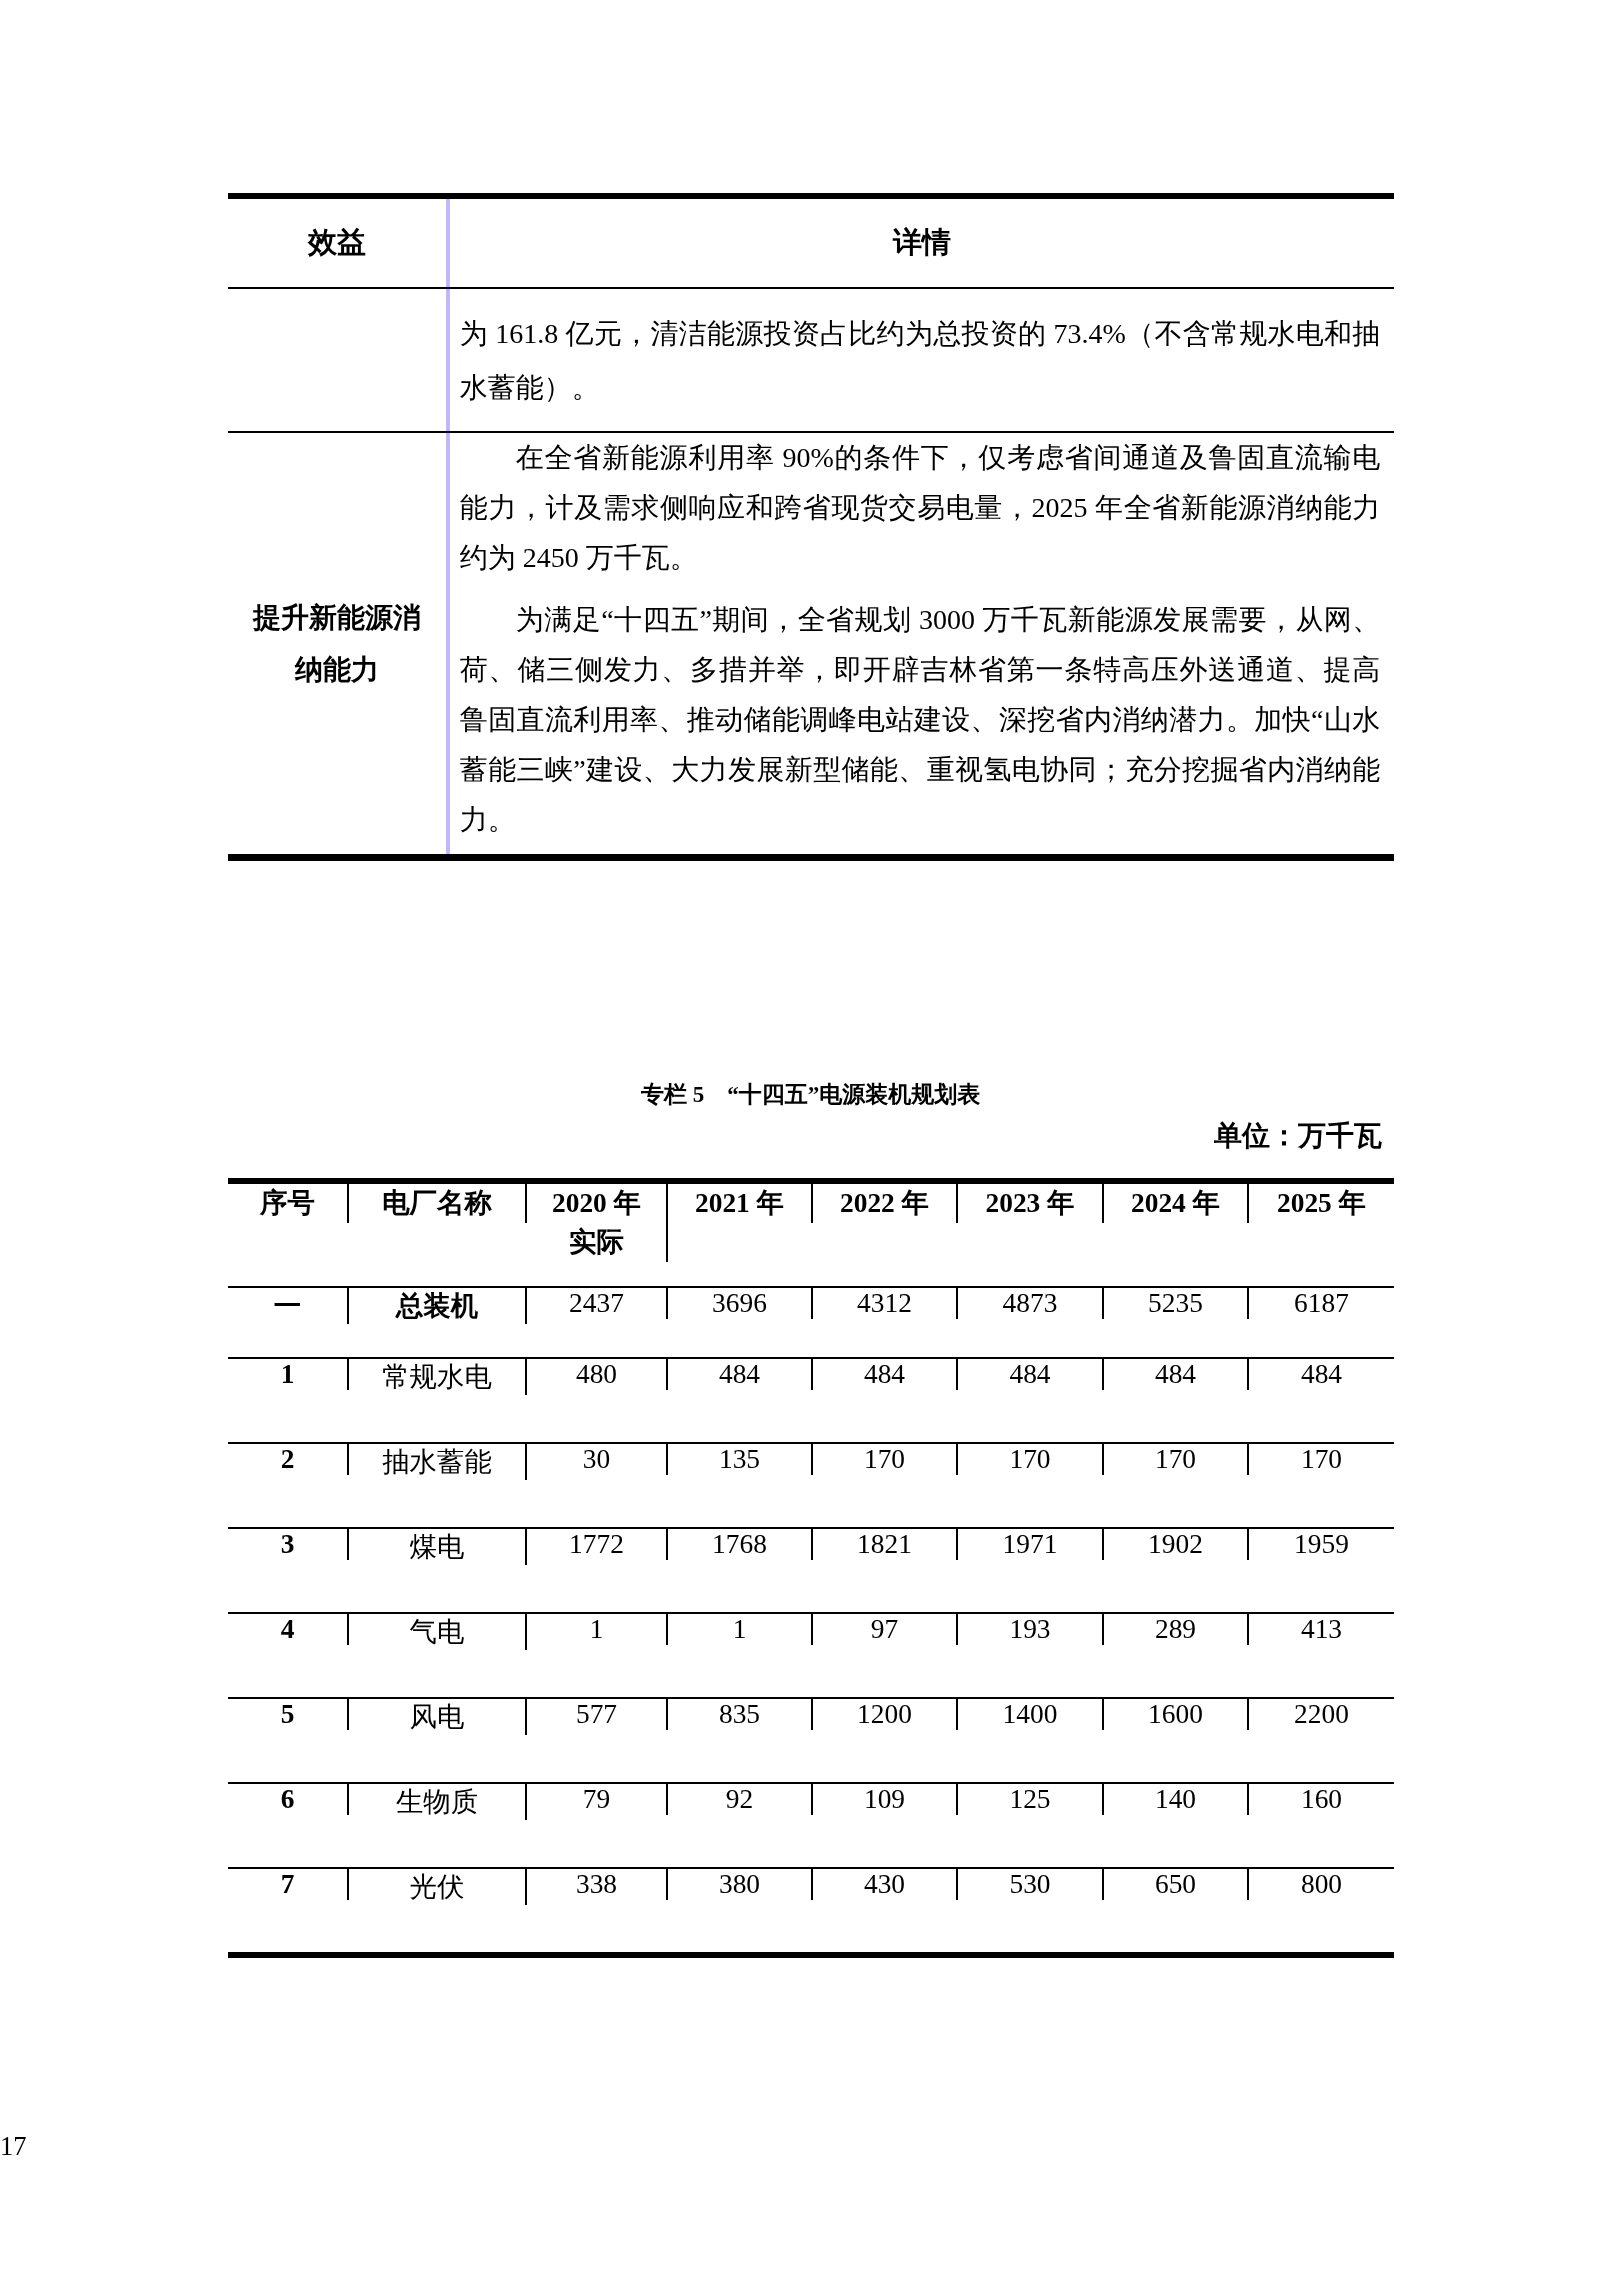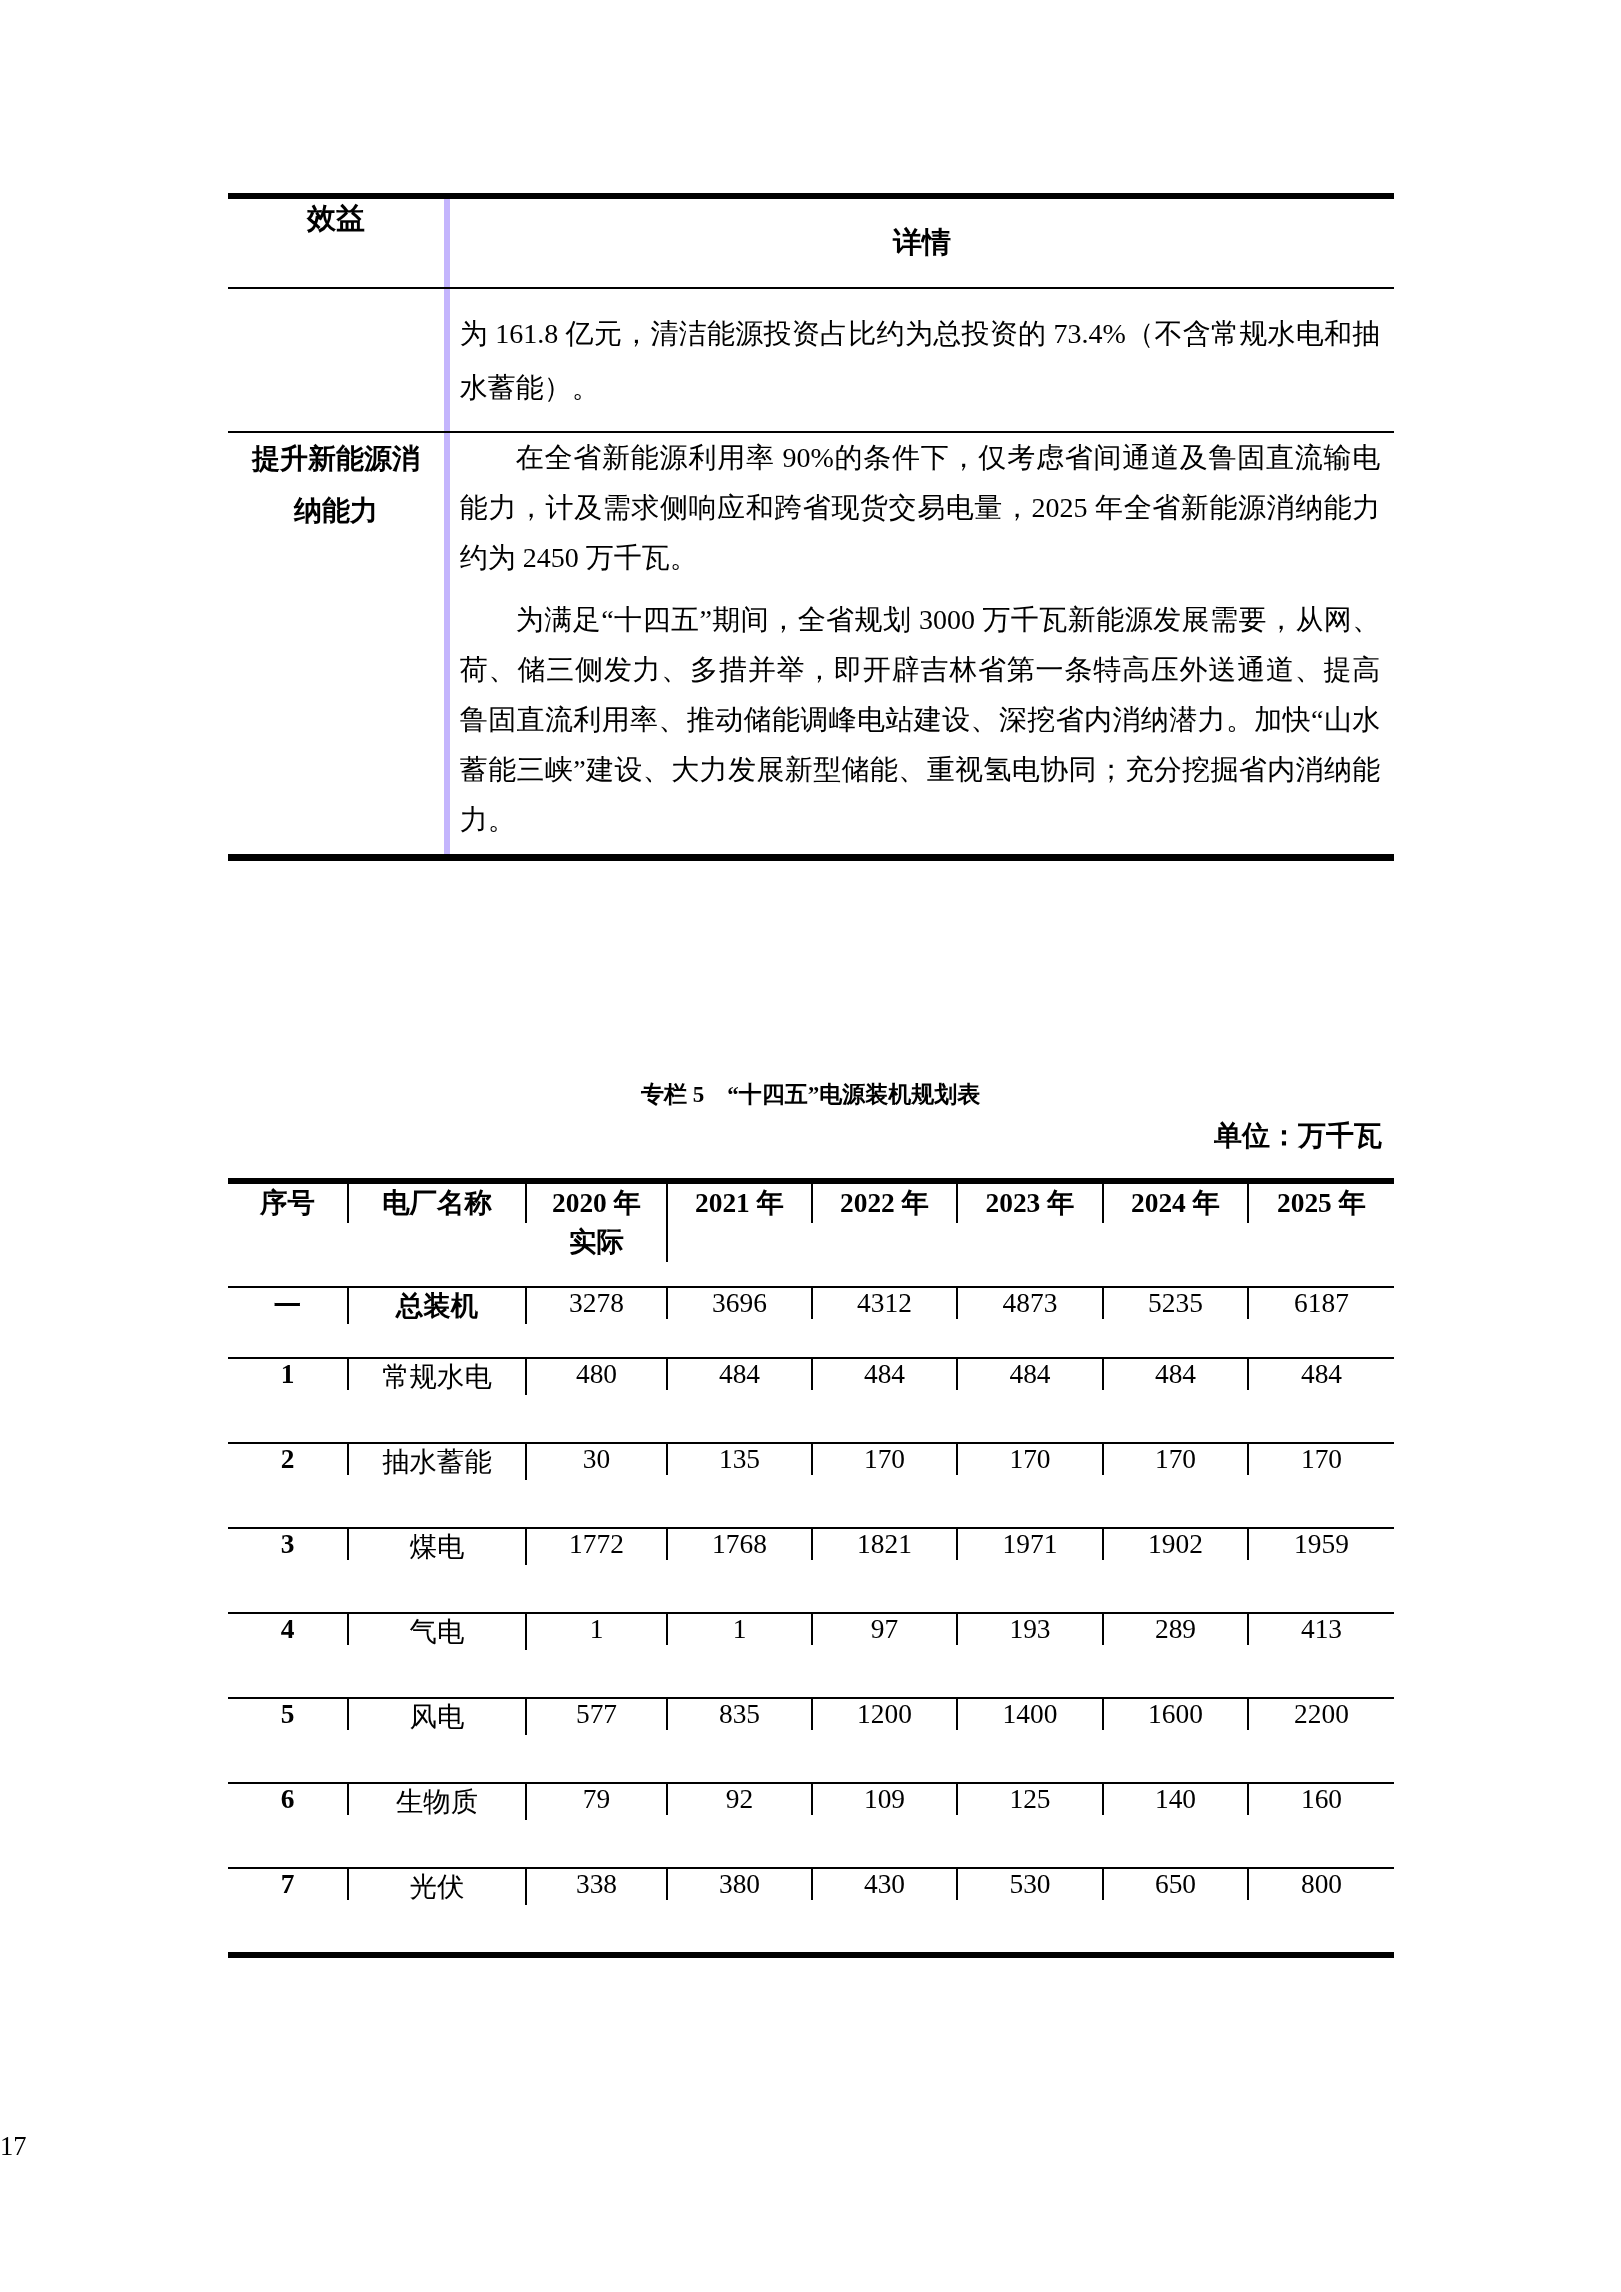--- a/index.html
+++ b/index.html
@@ -11,22 +11,22 @@
   
   .t1 {
     position:absolute; left:228px; top:193px; width:1166px;
     border-top:6.9px solid #000; border-bottom:7.8px solid #000;
     box-sizing:border-box;
   }
   .t1-row { display:flex; align-items:stretch; }
   .t1-row + .t1-row { border-top:2px solid #000; }
   .t1-col1 {
     flex:0 0 222px; width:222px; box-sizing:border-box;
-    border-right:6px solid #c4b5fd;
-    display:flex; justify-content:center;
+    border-right:4px solid #c4b5fd;
+    display:flex; align-items:center; justify-content:center;
     text-align:center;
   }
   .t1-col2 { flex:1; min-width:0; box-sizing:border-box; }
   .t1-header { height:88px; }
   .t1-header .t1-col2 { display:flex; align-items:center; justify-content:center; }
   .t1-header-label { font-weight:bold; font-size:29px; }
   .t1-row1 { height:142px; }
   .t1-row1 .t1-col2 { padding:17.6px 13.7px 0 9.8px; font-size:28px; line-height:54px; text-align:justify; }
   .t1-row2 { height:421px; }
   .t1-row2 .t1-col1 { padding:0 20.6px; }
@@ -119,21 +119,21 @@
       <div class="cell c3">2021 年</div>
       <div class="cell c4">2022 年</div>
       <div class="cell c5">2023 年</div>
       <div class="cell c6">2024 年</div>
       <div class="cell c7">2025 年</div>
     </div>
 
     <div class="t2-row t2-row-total">
       <div class="cell c0">一</div>
       <div class="cell c1">总装机</div>
-      <div class="cell c2">3278</div>
+      <div class="cell c2">2437</div>
       <div class="cell c3">3696</div>
       <div class="cell c4">4312</div>
       <div class="cell c5">4873</div>
       <div class="cell c6">5235</div>
       <div class="cell c7">6187</div>
     </div>
 
     <div class="t2-row t2-datarow">
       <div class="cell c0">1</div>
       <div class="cell c1">常规水电</div>

